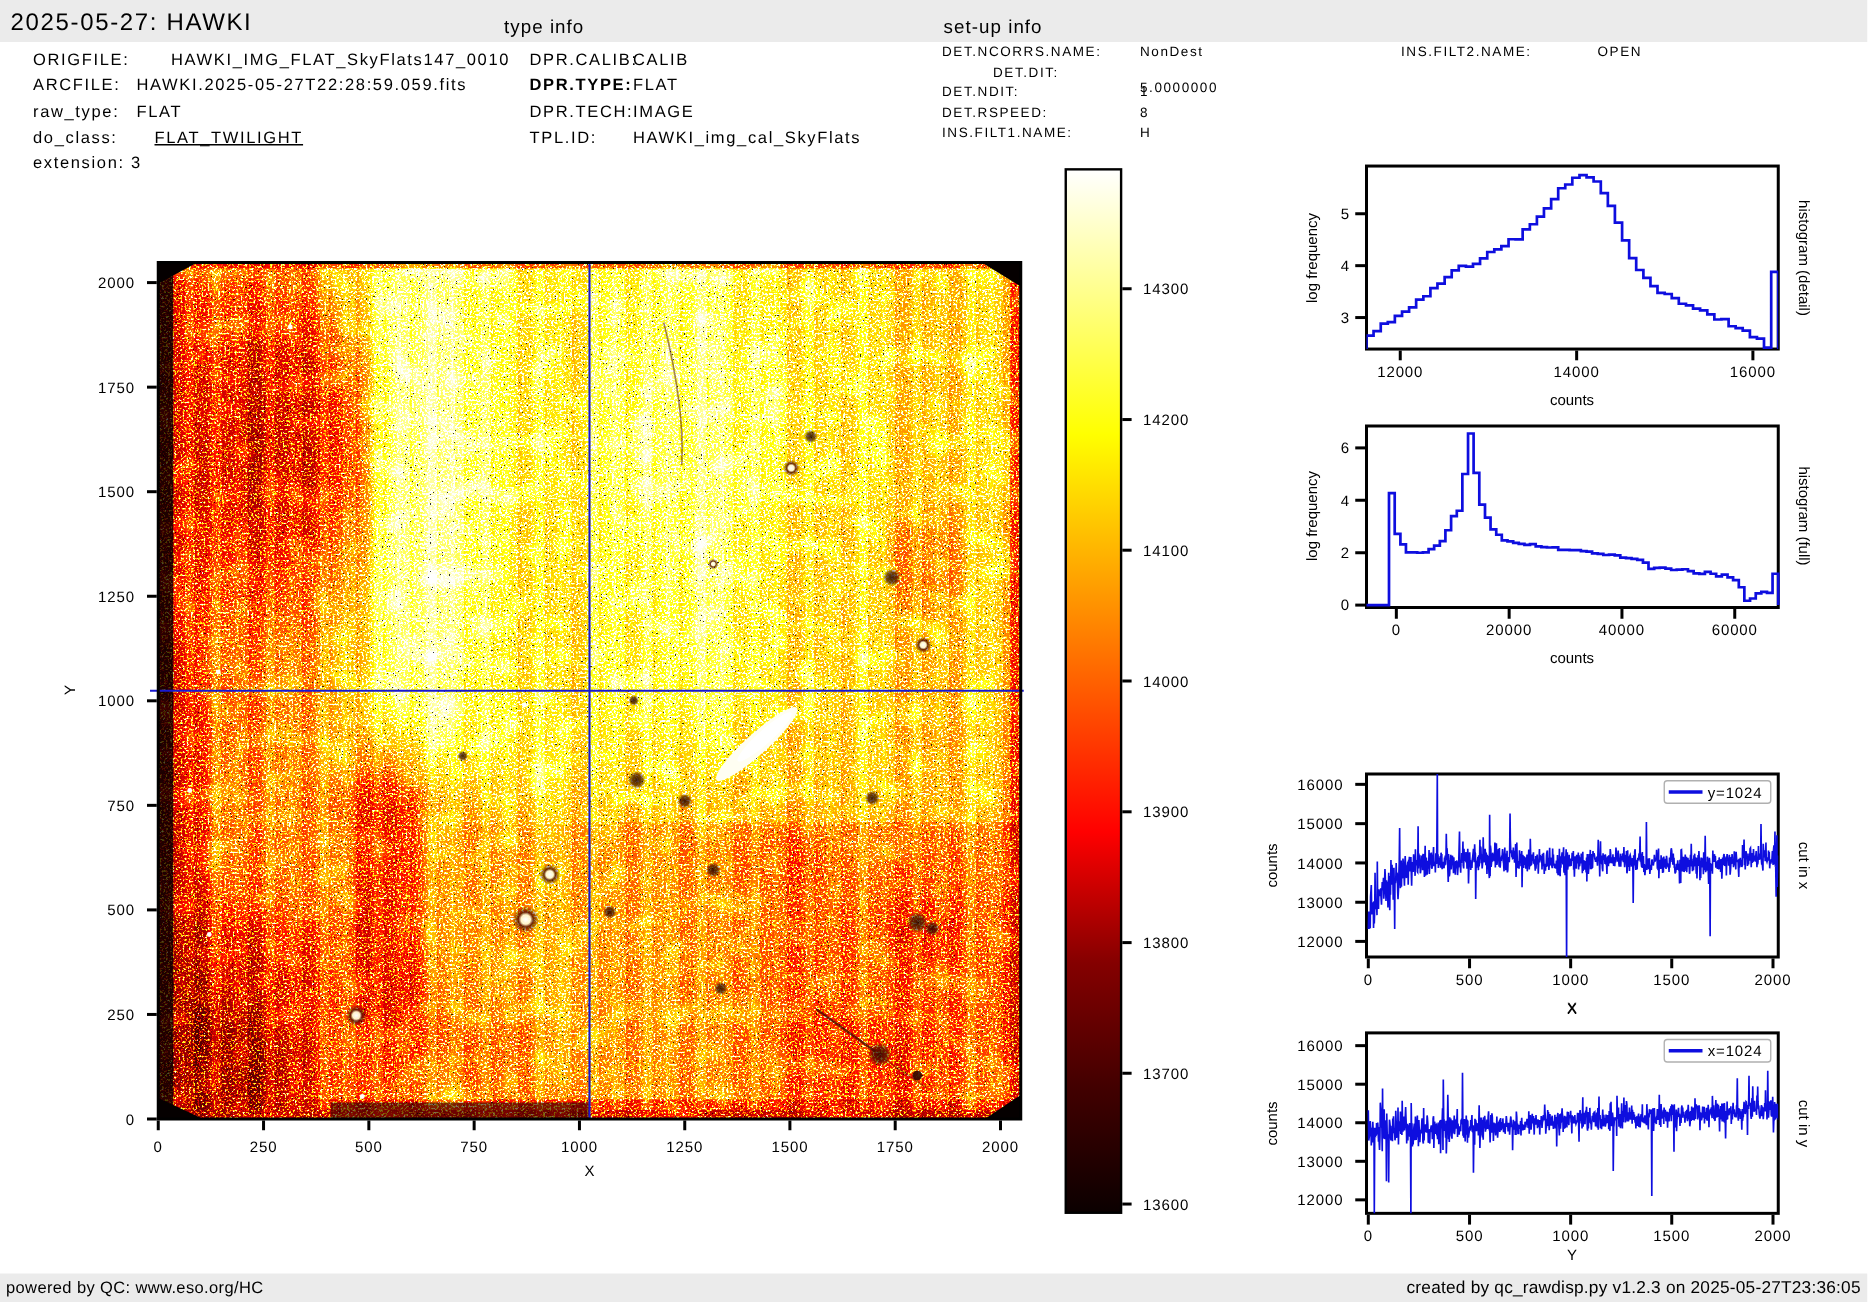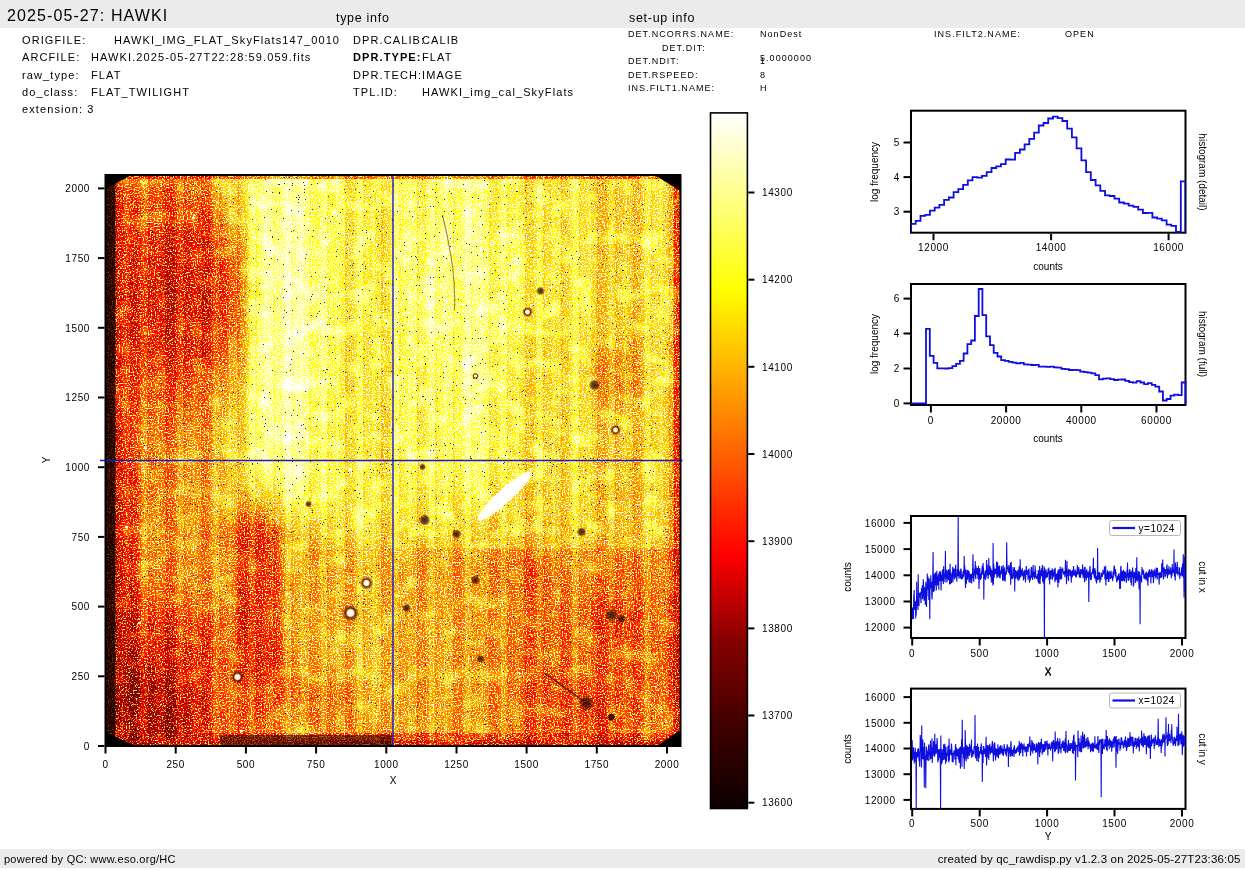--- a/index.html
+++ b/index.html
@@ -438,21 +438,21 @@
 <div class="abs" style="left:336px;top:10.5px;font-size:12.5px;letter-spacing:0.7px;">type info</div>
 <div class="abs" style="left:629px;top:10.5px;font-size:12.5px;letter-spacing:0.7px;">set-up info</div>
 
 <div class="abs lbl" style="left:6px;top:33.5px;">ORIGFILE:</div>
 <div class="abs lbl" style="left:75px;top:33.5px;padding-left:23px;">HAWKI_IMG_FLAT_SkyFlats147_0010</div>
 <div class="abs lbl" style="left:6px;top:51px;">ARCFILE:</div>
 <div class="abs lbl" style="left:75px;top:51px;">HAWKI.2025-05-27T22:28:59.059.fits</div>
 <div class="abs lbl" style="left:6px;top:68.5px;">raw_type:</div>
 <div class="abs lbl" style="left:75px;top:68.5px;">FLAT</div>
 <div class="abs lbl" style="left:6px;top:86px;">do_class:</div>
-<div class="abs lbl" style="left:75px;top:86px;">FLAT_TWILIGHT</div>
+<div class="abs lbl" style="left:87px;top:86px;text-decoration:underline;">FLAT_TWILIGHT</div>
 <div class="abs lbl" style="left:6px;top:103px;">extension: 3</div>
 
 <div class="abs lbl" style="left:337px;top:33.5px;">DPR.CALIB:</div>
 <div class="abs lbl" style="left:406px;top:33.5px;">CALIB</div>
 <div class="abs lbl" style="left:337px;top:51px;font-weight:bold;">DPR.TYPE:</div>
 <div class="abs lbl" style="left:406px;top:51px;">FLAT</div>
 <div class="abs lbl" style="left:337px;top:68.5px;text-align:center;">DPR.TECH:</div>
 <div class="abs lbl" style="left:406px;top:68.5px;">IMAGE</div>
 <div class="abs lbl" style="left:337px;top:86px;">TPL.ID:</div>
 <div class="abs lbl" style="left:406px;top:86px;">HAWKI_img_cal_SkyFlats</div>

